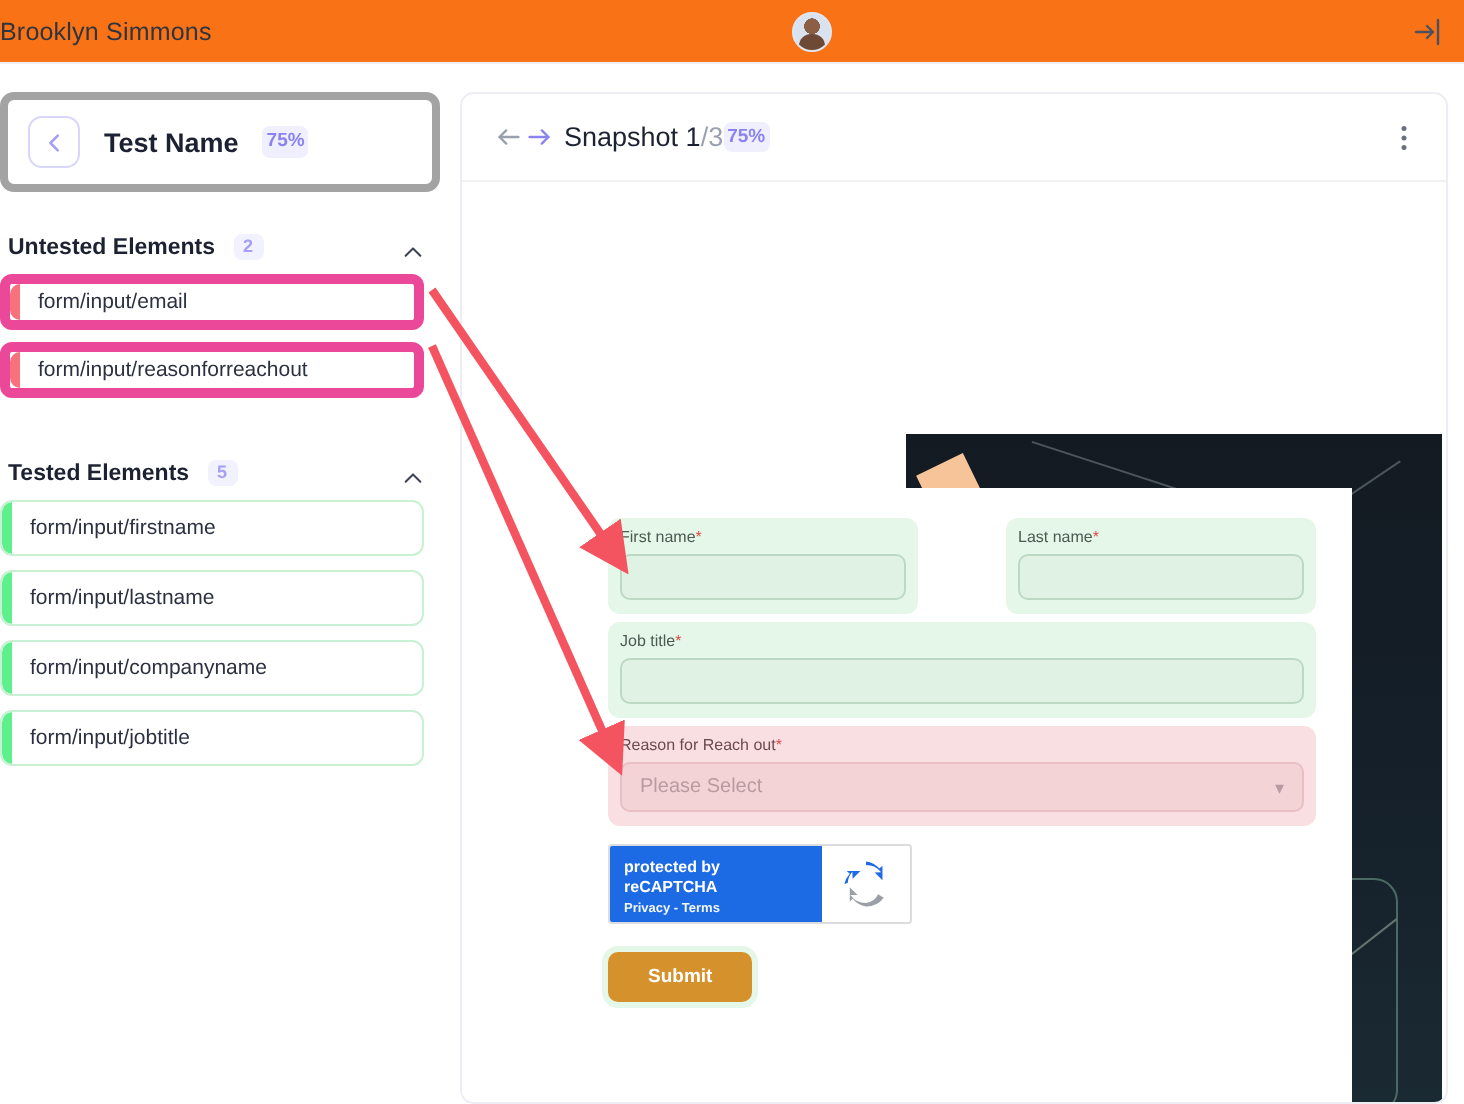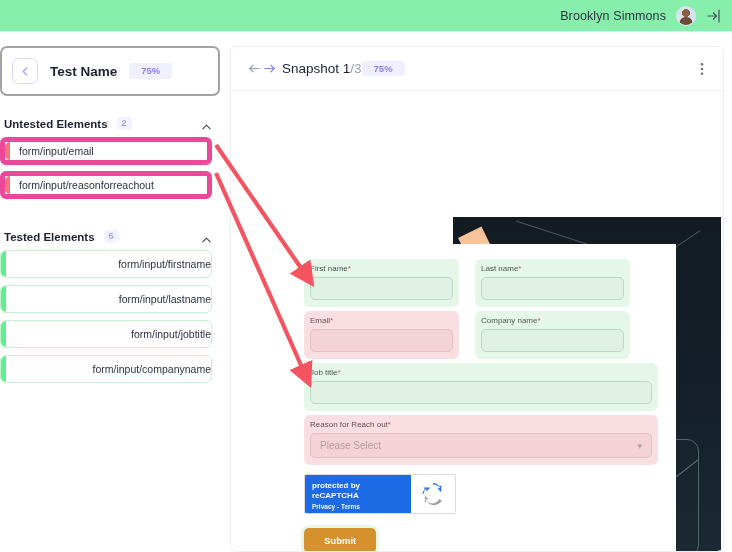--- a/index.html
+++ b/index.html
@@ -8,24 +8,24 @@
     background: #ffffff;
     font-family: "Liberation Sans", sans-serif;
     overflow: hidden;
   }
 
   
   .topbar {
     height: 32px;
     display: flex;
     align-items: center;
-    justify-content: flex-end;
+    justify-content: space-between;
     padding-right: 10px;
     gap: 10px;
-    background: #86efac;
+    background: #f97316;
     border-bottom: 1px solid #eef0f4;
   }
   .user-name { font-size: 12.5px; color: #2e3440; letter-spacing: .1px; }
   .avatar {
     width: 20px; height: 20px; border-radius: 50%;
     background: radial-gradient(circle at 50% 34%, #8b5e46 0 26%, #d9e2ef 27% 100%);
     border: 1px solid #dfe6f0;
     position: relative; overflow: hidden; flex: none;
   }
   .avatar::after {
@@ -35,38 +35,38 @@
   }
   .logout-icon { width: 16px; height: 16px; display: block; }
 
   
   .workspace { display: flex; height: 520px; padding: 14px 8px 0 0; gap: 10px; background:#fff; }
 
   
   .sidebar { width: 220px; flex: none; position: relative; }
   .side-card {
     background: #fff;
-    border: 2px solid #a3a3a3;
+    border: 4px solid #a3a3a3;
     border-radius: 7px;
     height: 50px;
     display: flex; align-items: center; gap: 12px;
     padding: 0 10px;
   }
   .back-btn {
     width: 26px; height: 26px; flex: none;
     border: 1px solid #d9d6fb; border-radius: 7px;
     background: #fff;
     display: flex; align-items: center; justify-content: center;
   }
   .back-btn svg { width: 11px; height: 11px; }
   .test-name { font-size: 13.5px; font-weight: 700; color: #1d2233; }
   .pct-badge {
     background: #f0effe; color: #8b83f0;
     font-size: 9.5px; font-weight: 600;
-    padding: 3px 12px; border-radius: 4px; line-height: 1;
+    padding: 3px 2px; border-radius: 4px; line-height: 1;
   }
 
   .group { margin-top: 12px; }
   .group-head {
     display: flex; align-items: flex-end; gap: 9px;
     padding: 0 8px 0 4px; height: 22px;
   }
   .group-title { font-size: 11.5px; font-weight: 700; color: #1d2233; }
   .count-badge {
     background: #f2f1fe; color: #a6a0f5;
@@ -85,21 +85,21 @@
     font-size: 10.5px;
     color: #2c3142;
     background: #fff;
     overflow: hidden;
   }
   .el-item.untested { border: 5px solid #ec4899; }
   .el-item.untested::before {
     content: ""; position: absolute; left: 0; top: 0; bottom: 0;
     width: 5px; background: #f8727d; border-radius: 6px 0 0 6px;
   }
-  .el-item.tested { border: 1px solid #c8f0d2; justify-content: flex-end; }
+  .el-item.tested { border: 1px solid #c8f0d2; }
   .el-item.tested::before {
     content: ""; position: absolute; left: 0; top: 0; bottom: 0;
     width: 5px; background: #5ef08d; border-radius: 6px 0 0 6px;
   }
 
   
   .main {
     flex: 1;
     border: 1px solid #eceef3;
     border-radius: 7px;
@@ -140,21 +140,21 @@
     position: absolute; right: 22px; bottom: 90px; width: 58px; height: 118px;
     border: 1px solid #4c6a64; border-radius: 12px;
   }
 
   
   .form-card {
     position: absolute; left: 55px; top: 152px; width: 390px; height: 330px;
     background: #fff;
   }
   .form-inner { padding: 15px 18px; }
-  .row { display: flex; gap: 16px; }
+  .row { display: flex; gap: 16px; justify-content: space-between; }
   .field { position: relative; border-radius: 6px; padding: 5px 6px 7px 6px; margin-bottom: 4px; }
   .field.ok { background: #e4f7e8; }
   .field.err { background: #fadfe2; }
   .field.half { width: 155px; }
   .field.full { width: 100%; }
   .f-label { font-size: 8px; color: #4b5a52; margin-bottom: 4px; display: block; }
   .field.err .f-label { color: #6b4a4e; }
   .f-label .req { color: #e04a4a; }
   .f-box {
     height: 23px; border-radius: 5px;
@@ -256,24 +256,24 @@
         </span>
       </div>
       <div class="el-list" style="gap:7px">
         <div class="el-item tested">
             <span>form/input/firstname</span>
           </div>
         <div class="el-item tested">
             <span>form/input/lastname</span>
           </div>
         <div class="el-item tested">
+            <span>form/input/companyname</span>
+          </div>
+        <div class="el-item tested">
             <span>form/input/jobtitle</span>
-          </div>
-        <div class="el-item tested">
-            <span>form/input/companyname</span>
           </div>
       </div>
     </div>
   </div>
 
   <div class="main">
 
     <div class="snap-head">
       <span class="nav-arrow">
         <svg viewBox="0 0 16 16" fill="none" stroke="#9aa0ae" stroke-width="1.3" stroke-linecap="round" stroke-linejoin="round">
@@ -367,30 +367,20 @@
             <div class="field ok half">
               <span class="f-label"><span>First name</span><span class="req">*</span></span>
               <div class="f-box"></div>
             </div>
             <div class="field ok half">
               <span class="f-label"><span>Last name</span><span class="req">*</span></span>
               <div class="f-box"></div>
             </div>
           </div>
 
-          <div class="row">
-            <div class="field err half">
-              <span class="f-label"><span>Email</span><span class="req">*</span></span>
-              <div class="f-box"></div>
-            </div>
-            <div class="field ok half">
-              <span class="f-label"><span>Company name</span><span class="req">*</span></span>
-              <div class="f-box"></div>
-            </div>
-          </div>
 
           <div class="field ok full">
             <span class="f-label"><span>Job title</span><span class="req">*</span></span>
             <div class="f-box"></div>
           </div>
 
           <div class="field err full">
             <span class="f-label"><span>Reason for Reach out</span><span class="req">*</span></span>
             <div class="f-select">
               <span>Please Select</span>

